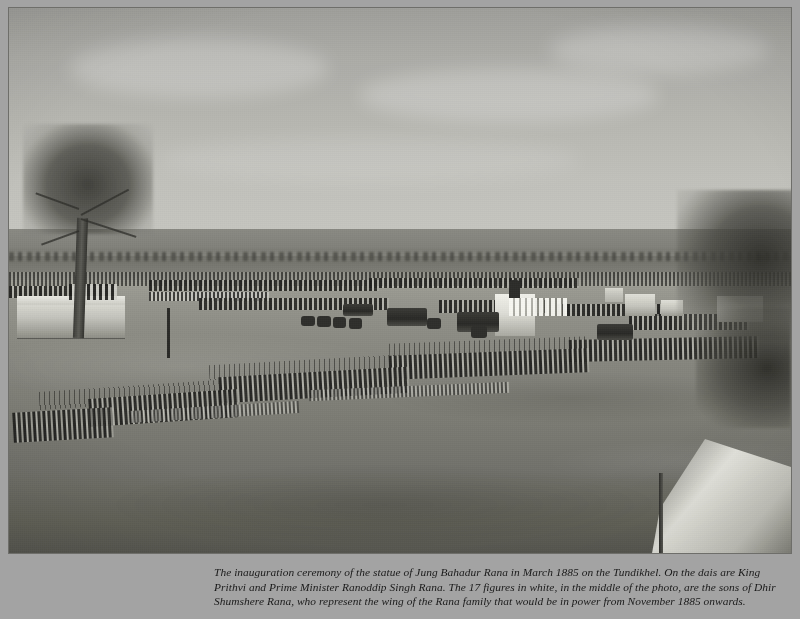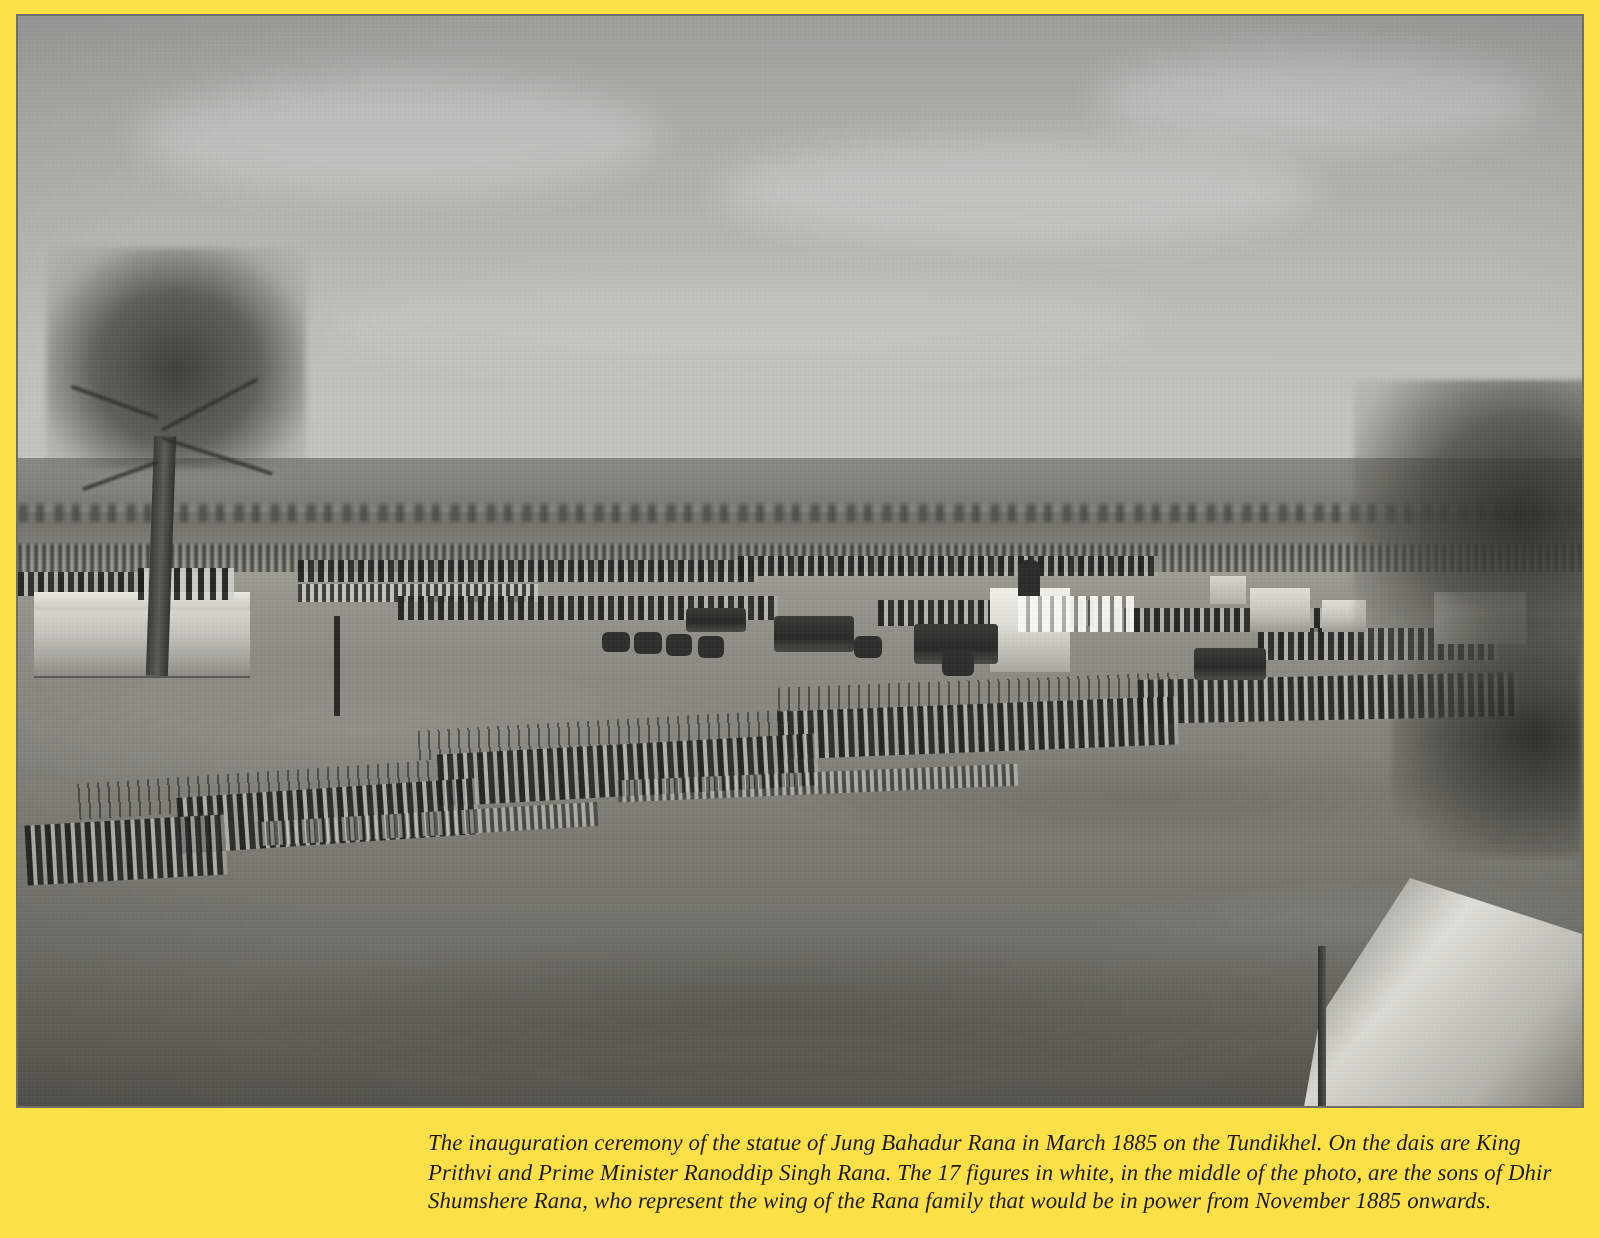--- a/index.html
+++ b/index.html
@@ -10,21 +10,21 @@
   body {
     width: 800px;
     height: 619px;
     font-family: "Liberation Serif", serif;
     overflow: hidden;
   }
   .page {
     position: relative;
     width: 800px;
     height: 619px;
-    background: #fde047;
+    background: #a3a3a3;
   }
   
   .photo-frame {
     position: absolute;
     left: 9px;
     top: 8px;
     width: 782px;
     height: 545px;
     background: #8d8d88;
     overflow: hidden;

